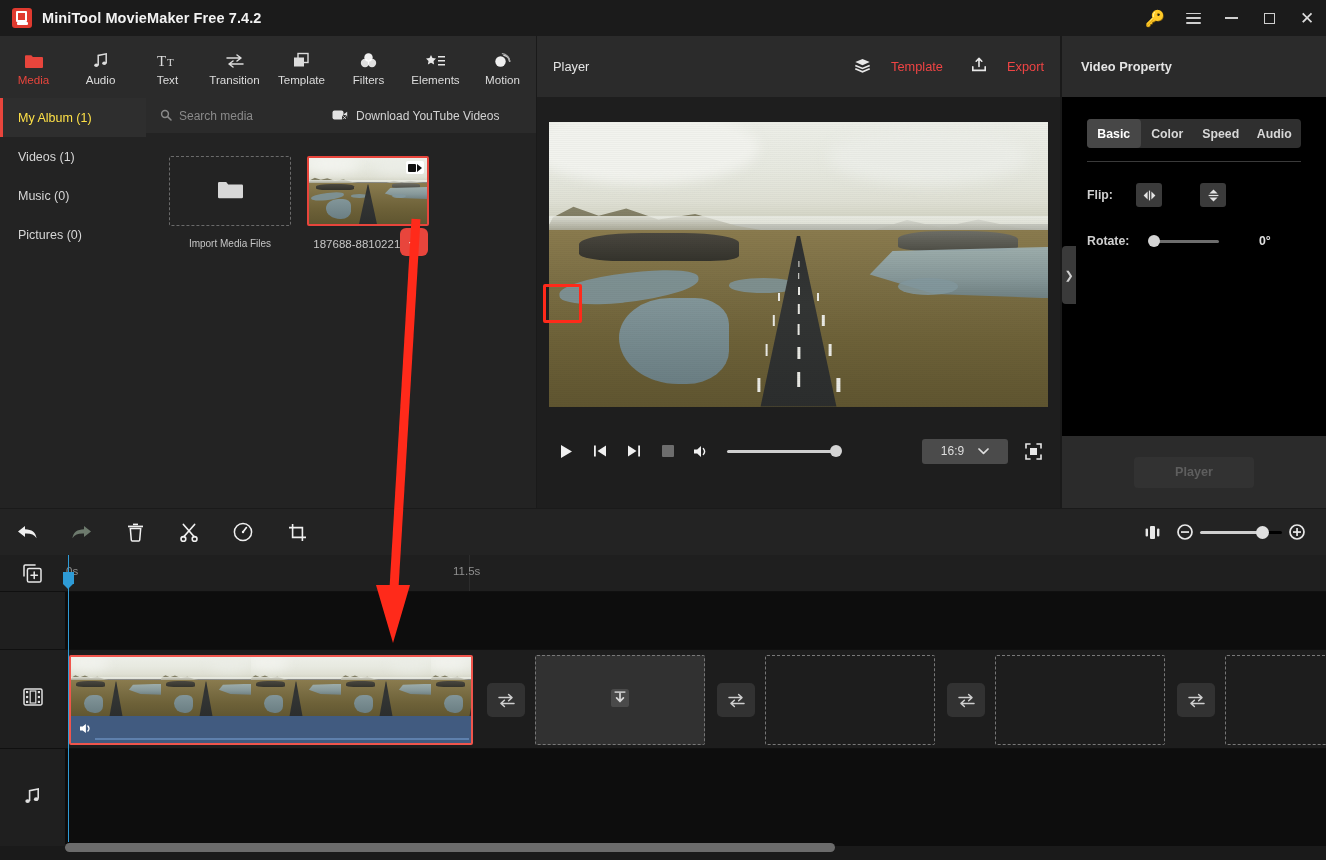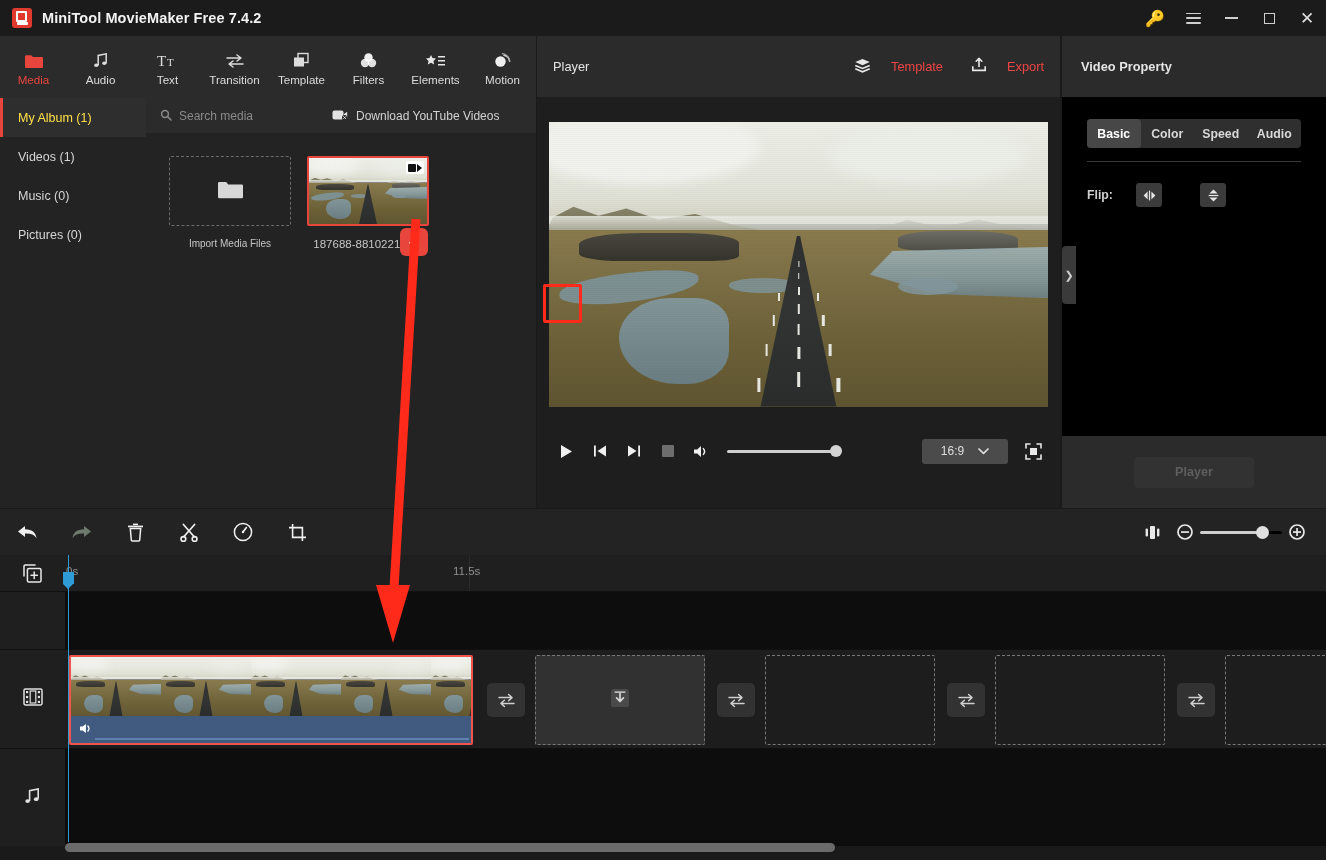--- a/index.html
+++ b/index.html
@@ -659,20 +659,27 @@
       </div>
       <div class="flipbtn">
         <svg width="13" height="15" viewBox="0 0 13 15">
             <path d="M2.4 5.6L6.5 1.6l4.1 4z" fill="#e4e4e4"></path>
             <rect x="1.6" y="6.9" width="9.8" height="1.2" fill="#e4e4e4"></rect>
             <path d="M2.4 9.4l4.1 4 4.1-4z" fill="#e4e4e4"></path>
           </svg>
       </div>
     </div>
 
+    <div class="rprow">
+      <span class="rplabel">Rotate:</span>
+      <div class="rotslider">
+        <span class="rotknob"></span>
+      </div>
+      <span class="rotval">0°</span>
+    </div>
 
     <div class="resetwrap">
       <div class="resetbtn">Player</div>
     </div>
   </div>
   <div class="collapse">
     <span>❯</span>
   </div>
 
   <div class="edittoolbar">

